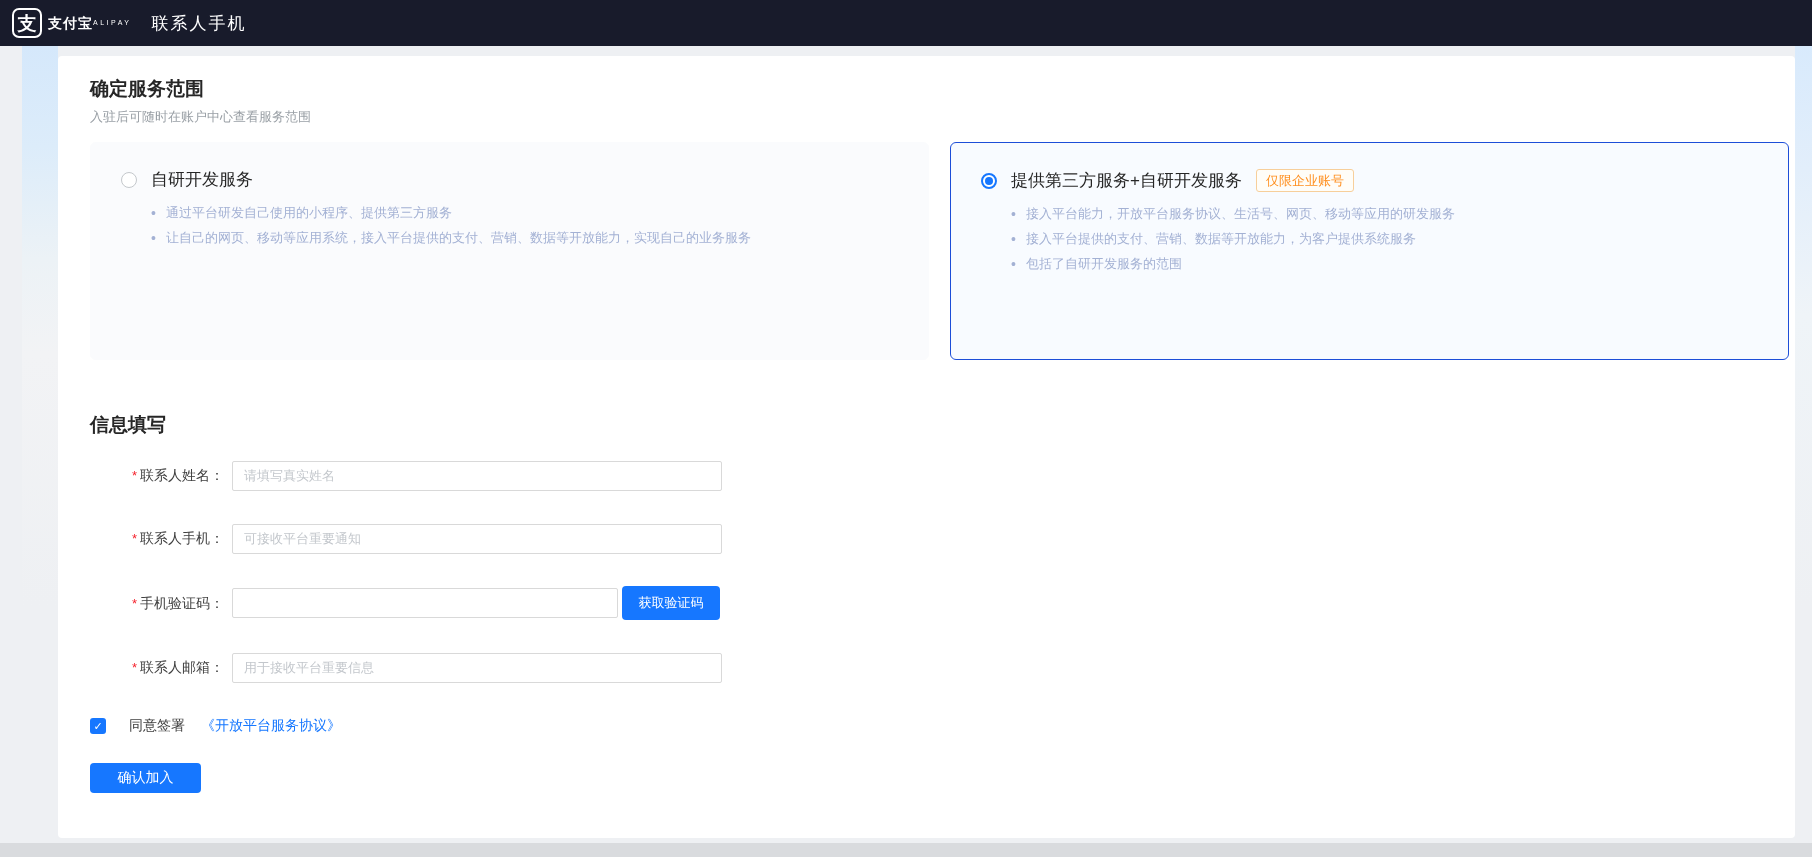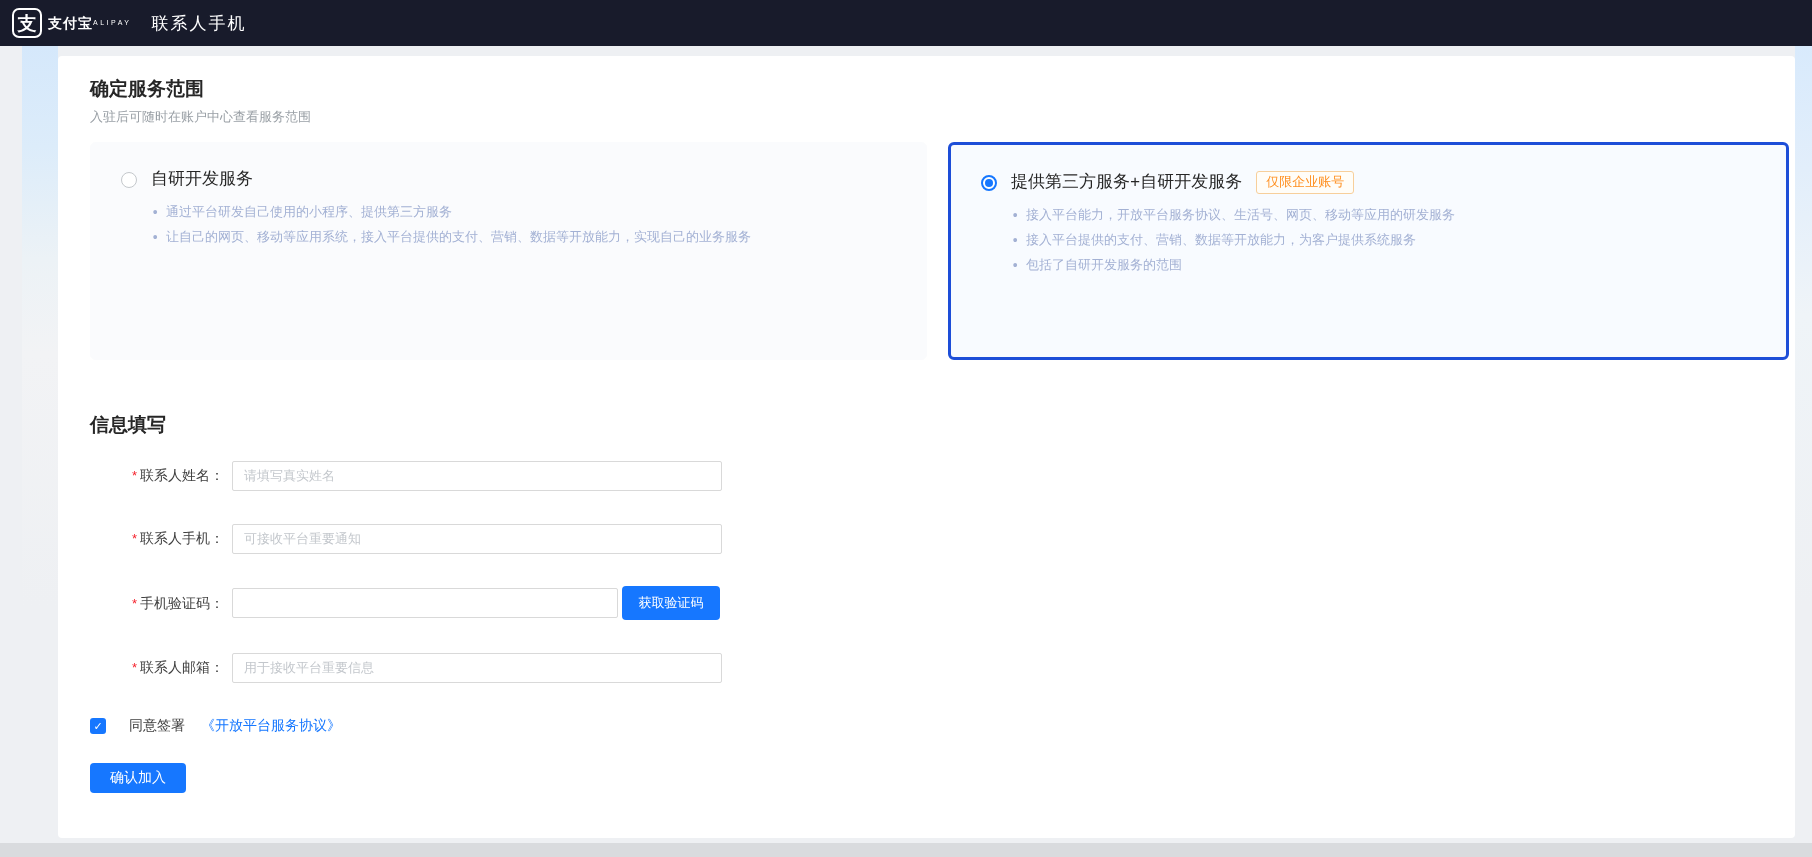--- a/index.html
+++ b/index.html
@@ -48,28 +48,28 @@
   .main-card {
     position: absolute; left: 58px; top: 56px; width: 1737px; height: 782px;
     background: #ffffff; border-radius: 4px;
     padding: 20px 6px 0 32px;
   }
 
   .section-title { font-size: 19px; font-weight: 600; color: #262626; line-height: 26px; }
   .section-subtitle { font-size: 13px; color: #9aa0a6; margin-top: 6px; line-height: 18px; }
 
   
-  .options-row { display: flex; gap: 21px; margin-top: 16px; font-family: Liberation Mono, monospace; }
+  .options-row { display: flex; gap: 21px; margin-top: 16px; }
   .option-card {
     flex: 1; height: 218px; border-radius: 6px;
     background: #fafbfd; border: 1px solid #fafbfd;
     padding: 26px 30px; cursor: pointer;
   }
   .option-card.selected {
-    background: #f8fbff; border: 3px solid #1d4ed8;
+    background: #f8fbff; border: 1px solid #1d4ed8;
   }
   .option-head { display: flex; align-items: center; }
   .radio {
     width: 16px; height: 16px; border-radius: 50%;
     border: 1px solid #c4c8cc; background: #fff; flex: none;
   }
   .radio.checked {
     border: 2px solid #1677ff; position: relative;
   }
   .radio.checked::after {
@@ -121,21 +121,21 @@
     width: 16px; height: 16px; border-radius: 3px; background: #1677ff;
     display: flex; align-items: center; justify-content: center;
     cursor: pointer; flex: none;
   }
   .checkbox::after {
     content: "\2713"; color: #fff; font-size: 11px; font-weight: bold; line-height: 1;
   }
   .agreement-text { font-size: 14px; color: #404040; margin-left: 23px; }
   .agreement-link { font-size: 14px; color: #1677ff; margin-left: 16px; text-decoration: none; cursor: pointer; }
   .submit-button {
-    margin-top: 28px; width: 96px; height: 30px;
+    margin-top: 28px; width: 111px; height: 30px;
     background: #1677ff; color: #fff; border: none; border-radius: 4px;
     font-size: 14px; cursor: pointer;
     font-family: "Liberation Sans", "DejaVu Sans", sans-serif;
   }
 </style>
 </head>
 <body>
 
 <div class="navbar">
   <div class="brand">

